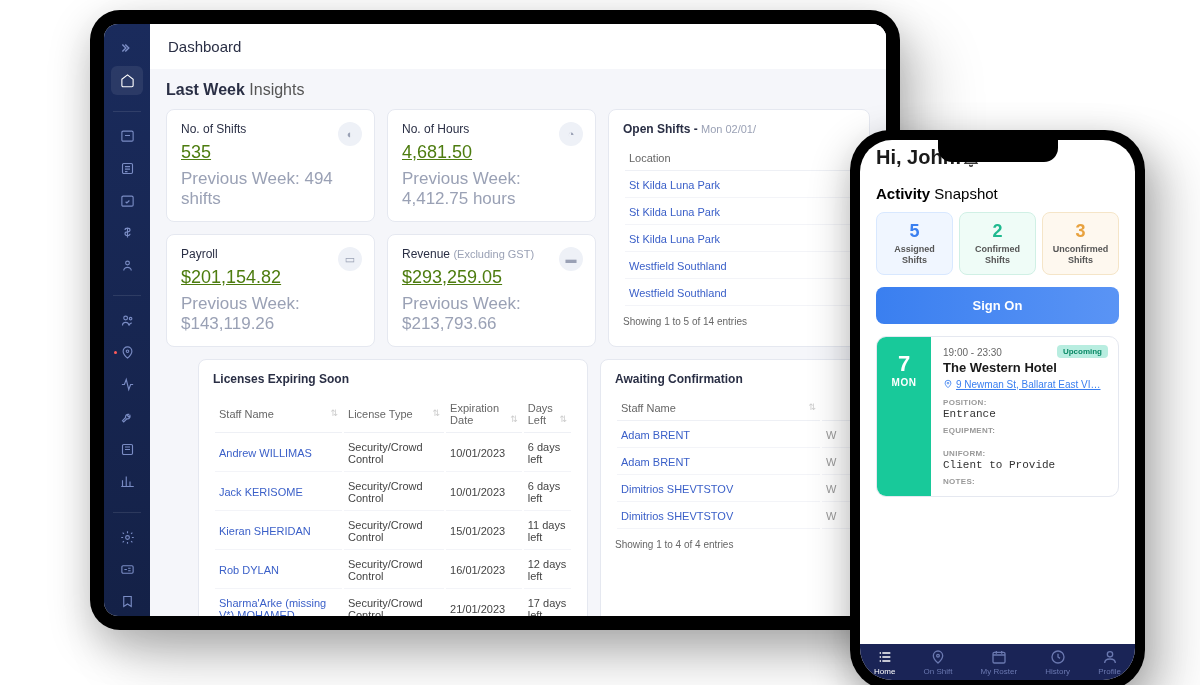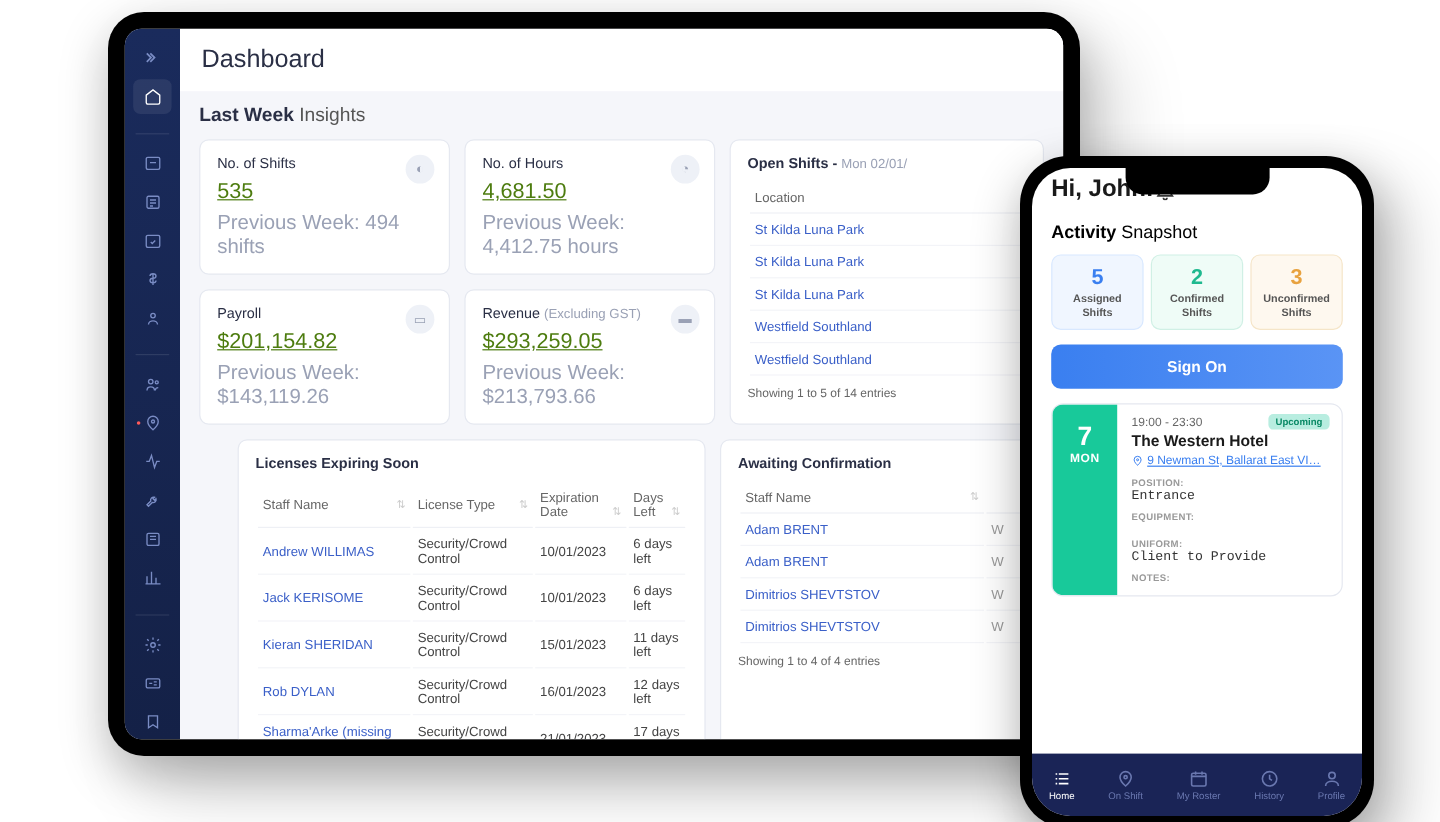--- a/index.html
+++ b/index.html
@@ -11,21 +11,21 @@
 
 
 .sidebar { width: 46px; background: linear-gradient(180deg, #1a2b5c 0%, #142147 100%); display: flex; flex-direction: column; align-items: center; padding-top: 10px; gap: 4px; }
 .sidebar-expand { width: 32px; height: 32px; display:flex; align-items:center; justify-content:center; color:#7a8cc4; cursor:pointer; }
 .sidebar-divider { width: 28px; height: 1px; background: rgba(255,255,255,0.1); margin: 12px 0 6px; }
 .sidebar-item { width: 32px; height: 32px; display:flex; align-items:center; justify-content:center; color:#7a8cc4; cursor:pointer; border-radius: 6px; }
 .sidebar-item.active { background: rgba(255,255,255,0.08); color:#fff; }
 .sidebar-item.alert::before { content:''; position:absolute; width:3px; height:3px; background:#ff5a5a; border-radius:50%; margin-left:-24px; }
 
 .main { flex:1; background:#f5f6fa; overflow:hidden; }
-.topbar { background:#fff; padding: 14px 18px; font-size: 21px; font-weight:500; color:#2a2f45; }
+.topbar { background:#fff; padding: 14px 18px; font-size: 15px; font-weight:500; color:#2a2f45; }
 .content { padding: 12px 16px; }
 
 .section-title { font-size: 16px; color:#2a2f45; margin-bottom: 10px; }
 .section-title .bold { font-weight:600; }
 .section-title .light { font-weight:400; color:#555; }
 
 .cards-row { display:flex; gap:12px; margin-bottom:12px; }
 .cards-left { display:flex; flex-direction:column; gap:12px; flex:0 0 430px; }
 .cards-left-row { display:flex; gap:12px; }
 .card { background:#fff; border:1px solid #e5e8f0; border-radius:8px; padding:12px 14px; flex:1; position:relative; }
@@ -80,21 +80,21 @@
 .shift-date .day { font-size:22px; font-weight:700; }
 .shift-date .mon { font-size:10px; font-weight:600; letter-spacing:0.5px; }
 .shift-body { flex:1; padding:10px 12px; position:relative; }
 .shift-time { font-size:10px; color:#666; }
 .badge-upcoming { position:absolute; right:10px; top:8px; background:#b8ede0; color:#0a8a66; font-size:8px; padding:2px 6px; border-radius:4px; font-weight:600; }
 .shift-venue { font-size:13px; font-weight:700; color:#1a1a1a; margin:2px 0 4px; }
 .shift-addr { font-size:10px; color:#3a7ff0; margin-bottom:8px; display:flex; align-items:center; gap:3px;text-decoration:underline; }
 .shift-field { font-size:8px; color:#999; font-weight:700; letter-spacing:0.3px; margin-top:6px; }
 .shift-value { font-size:11px; color:#333; font-weight:500; margin-top:1px;font-family:Liberation Mono, monospace; }
 
-.phone-nav { height:52px; background:#1a2456; display:flex; justify-content:space-around; align-items:center; }
+.phone-nav { height:36px; background:#1a2456; display:flex; justify-content:space-around; align-items:center; }
 .nav-item { display:flex; flex-direction:column; align-items:center; gap:2px; color:#6a78b0; font-size:8px; cursor:pointer; }
 .nav-item.active { color:#fff; }
 .nav-item svg, .nav-item .icon { width:16px; height:16px; }
 
 svg { display:block; }
 </style>
 </head>
 <body>
 
 <div class="tablet">

